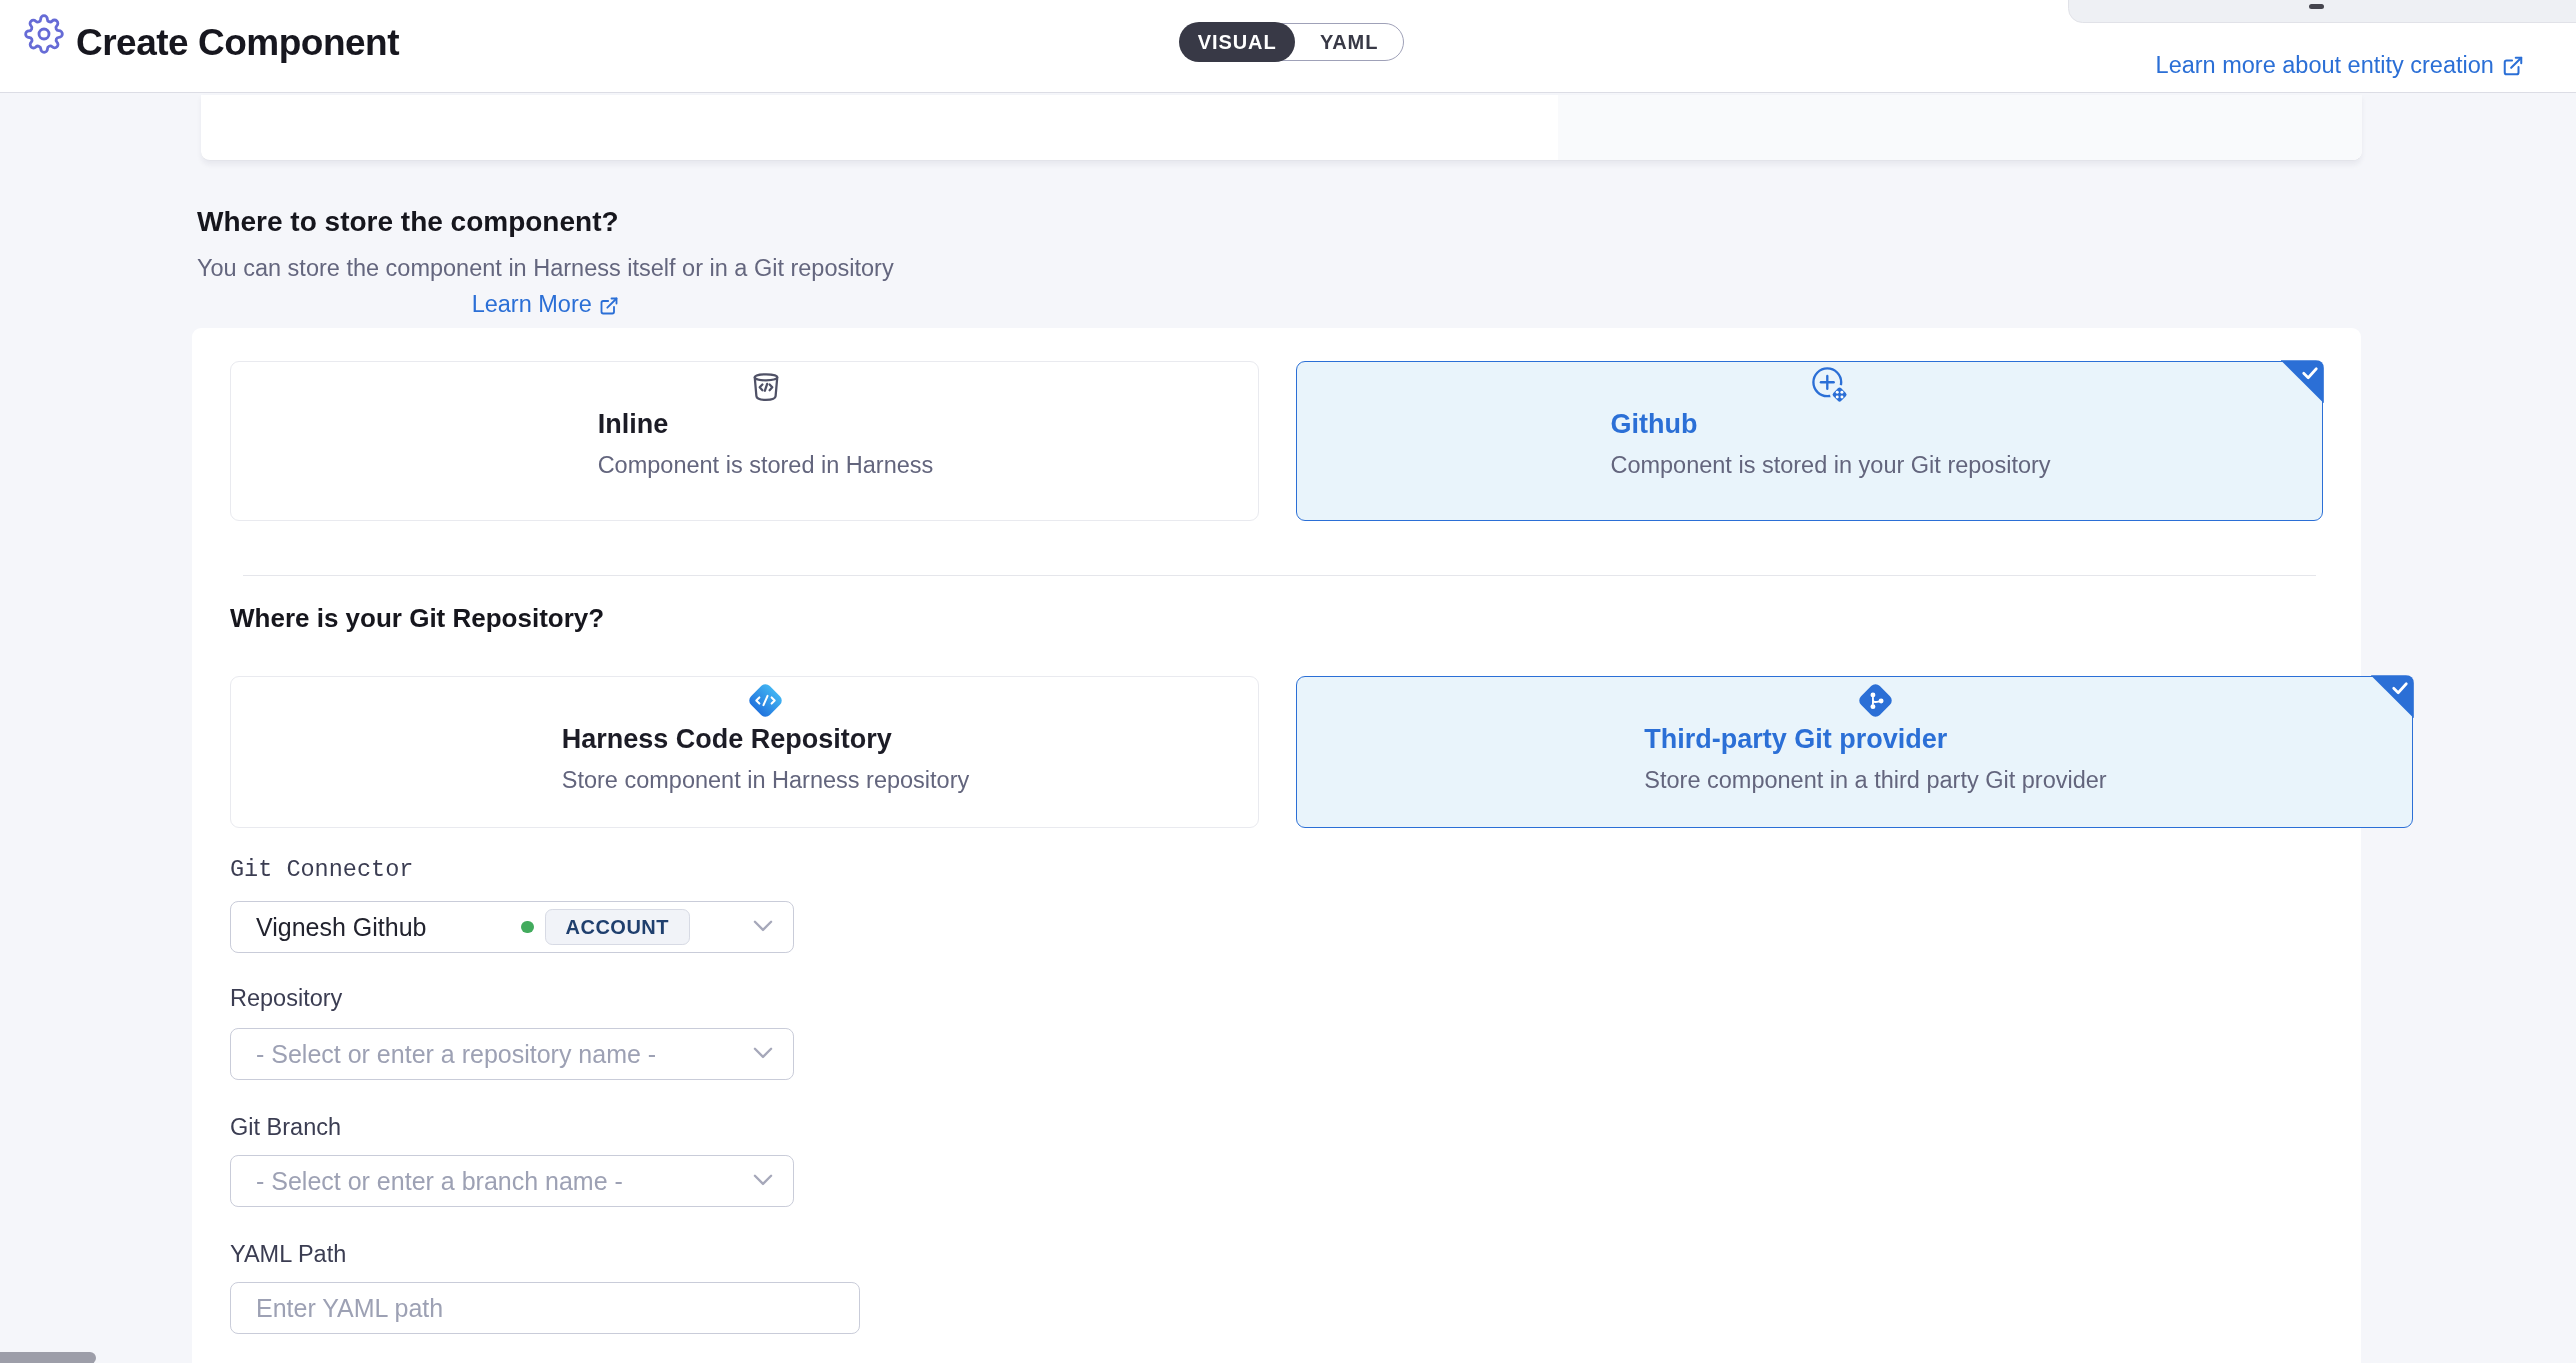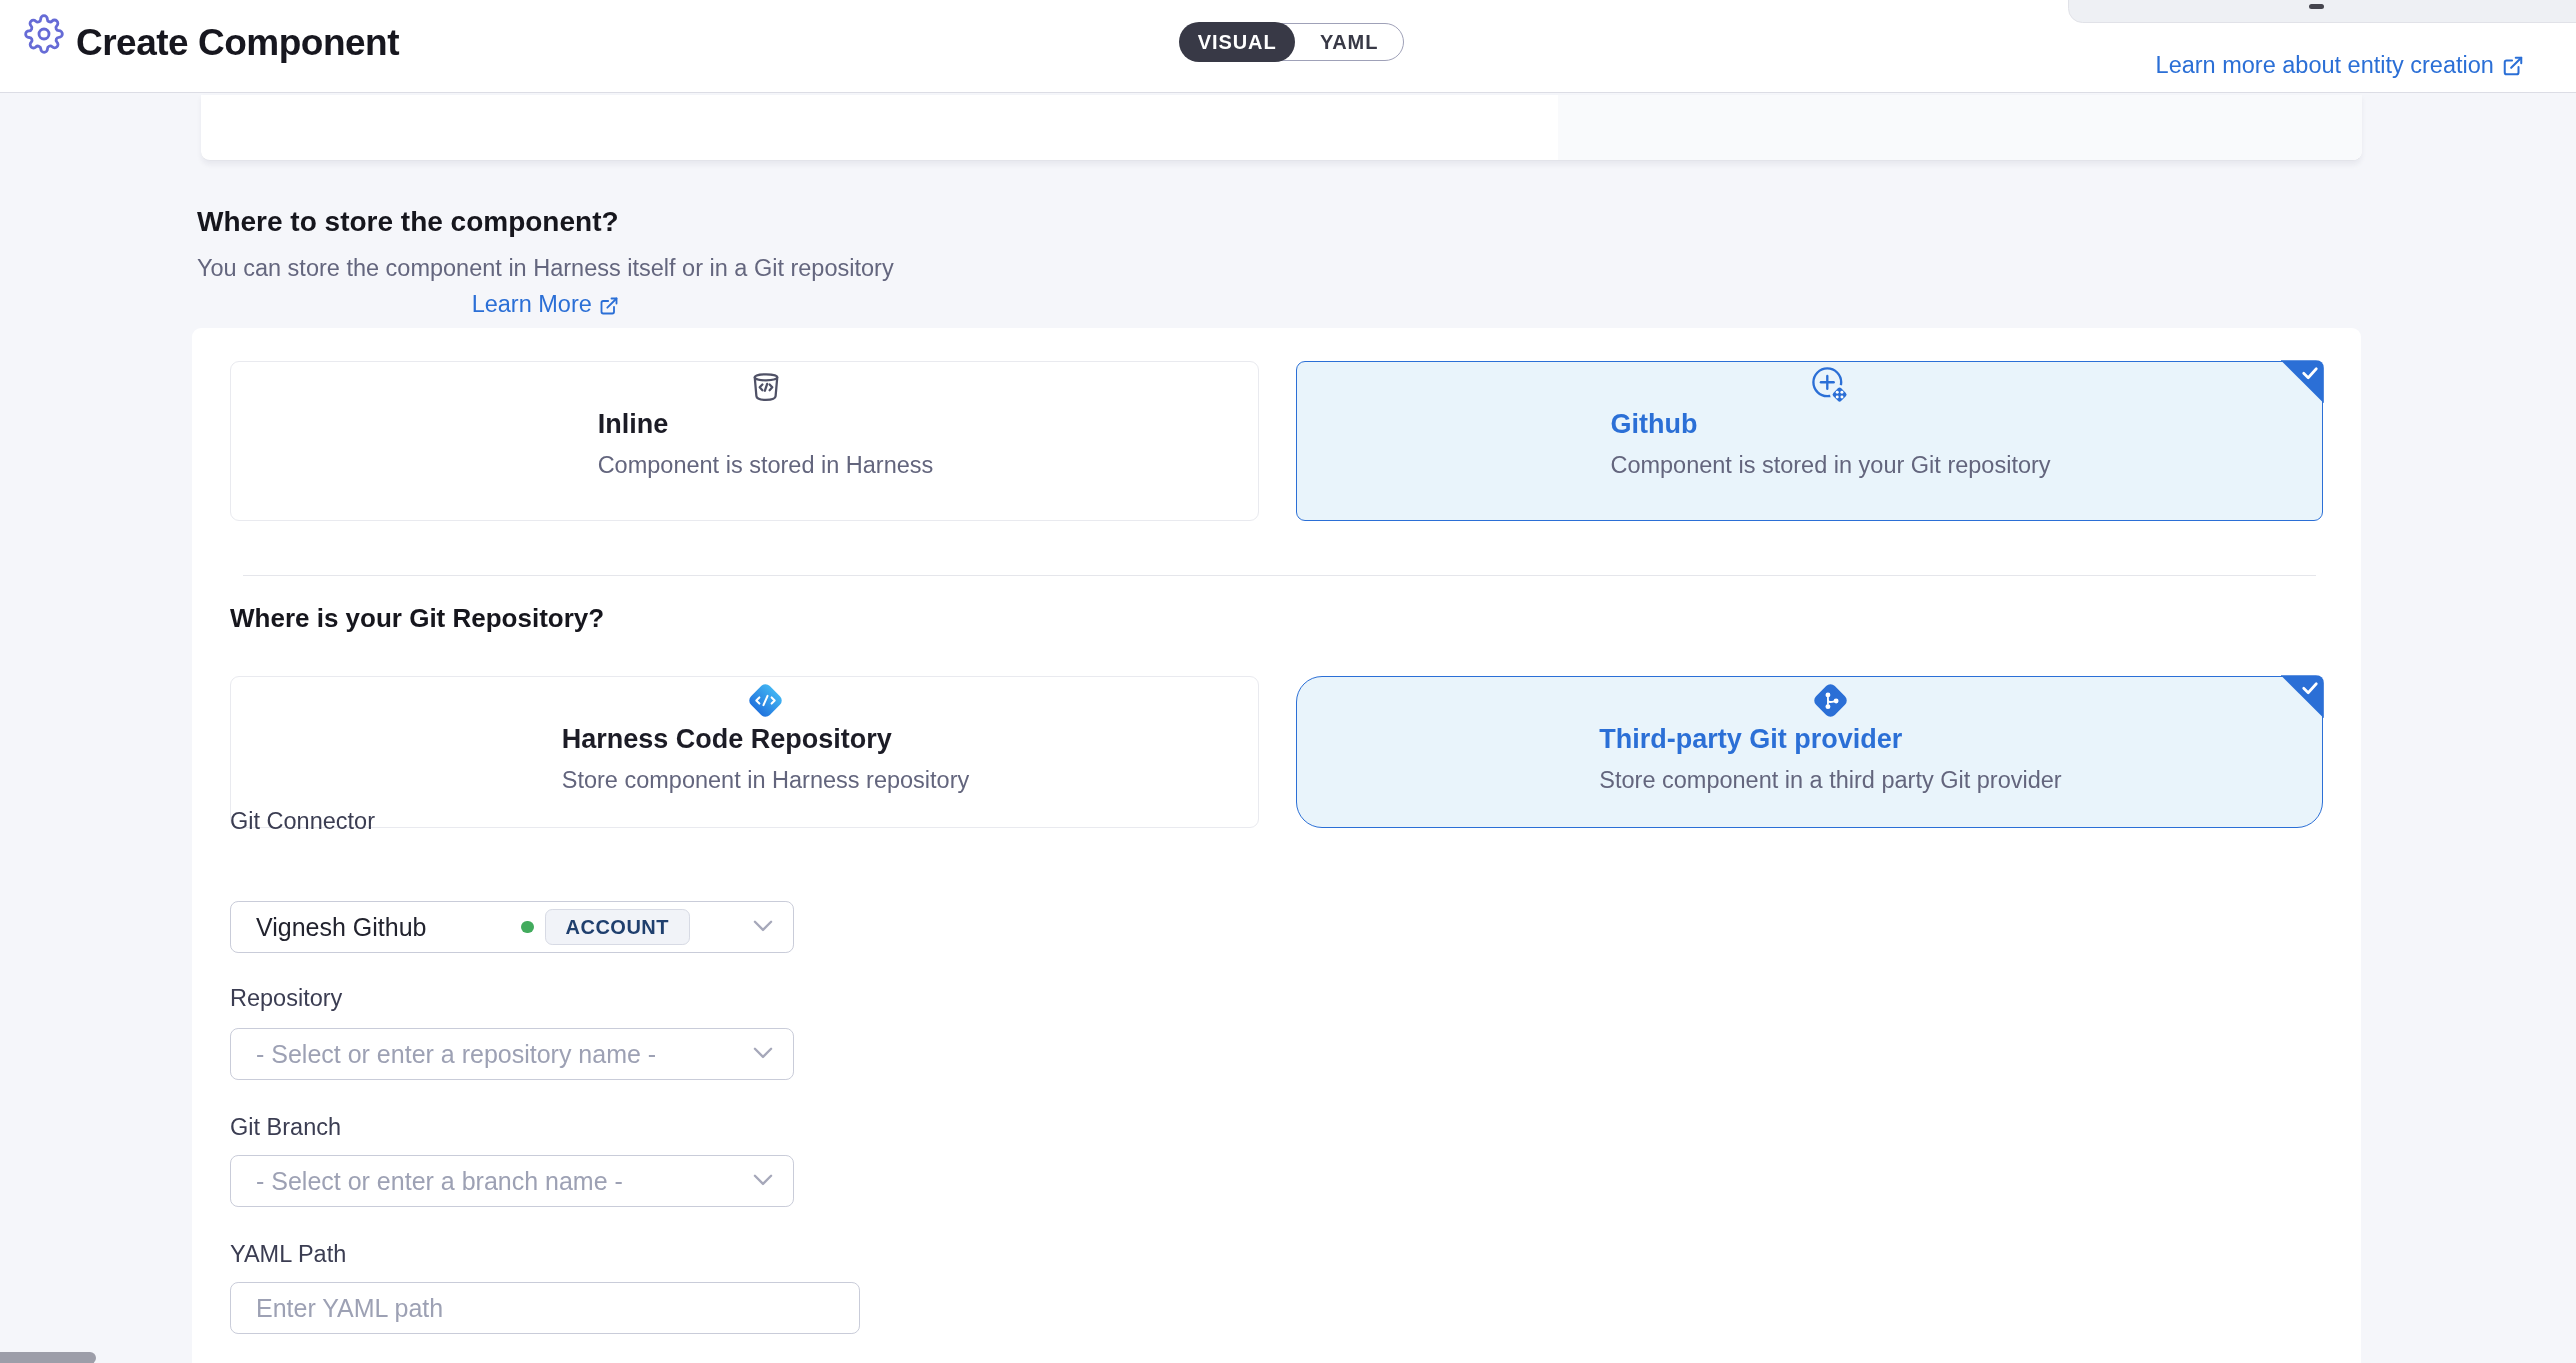--- a/index.html
+++ b/index.html
@@ -184,21 +184,21 @@
         <polyline points="29,20 32,23 29,26" stroke="#fff" stroke-width="2" stroke-linecap="round" stroke-linejoin="round"></polyline>
         <line x1="25" y1="18.5" x2="21" y2="27.5" stroke="#fff" stroke-width="2" stroke-linecap="round"></line>
       </svg>
     </span>
     <div>
       <div class="opt-title">Harness Code Repository</div>
       <div class="opt-desc">Store component in Harness repository</div>
     </div>
   </div>
 
-  <div class="opt-card selected" style="left:1104px; top:348px; width:1027px; height:152px;border-radius:26px;">
+  <div class="opt-card selected" style="left:1104px; top:348px; width:1117px; height:152px;">
     <span class="icon-box">
       <svg viewBox="0 0 46 46" width="47" height="47" fill="none">
         <rect x="10" y="10" width="26" height="26" rx="6" transform="rotate(45 23 23)" fill="#2b6fd6"></rect>
         <circle cx="20.5" cy="17.5" r="2.4" fill="#fff"></circle>
         <circle cx="20.5" cy="29" r="2.4" fill="#fff"></circle>
         <circle cx="28.5" cy="23.5" r="2.4" fill="#fff"></circle>
         <path d="M20.5 20 v6.5 M20.5 22 q0 3.5 5.5 2" stroke="#fff" stroke-width="1.8" fill="none" stroke-linecap="round"></path>
       </svg>
     </span>
     <div>
@@ -207,21 +207,21 @@
     </div>
     <div class="corner-check">
       <div class="tri"></div>
       <svg width="18" height="14.5" viewBox="0 0 20 16" fill="none">
         <polyline points="3,8 8,13 17,3" stroke="#fff" stroke-width="3" stroke-linecap="round" stroke-linejoin="round"></polyline>
       </svg>
     </div>
   </div>
 </div>
 
-<div class="form-label" style="top:808px;">Git Connector</div>
+<div class="form-label" style="top:856px;font-family:Liberation Mono, monospace;">Git Connector</div>
 <div class="select-box" style="top:901px;">
   <div class="select-value">Vignesh Github</div>
   <span class="status-dot"></span>
   <span class="scope-badge">ACCOUNT</span>
   <span class="chevron">
     <svg width="20" height="11.7" viewBox="0 0 22 13" fill="none">
         <polyline points="2,2 11,11 20,2" stroke="#a6a8ba" stroke-width="2.6" stroke-linecap="round" stroke-linejoin="round"></polyline>
       </svg>
   </span>
 </div>

